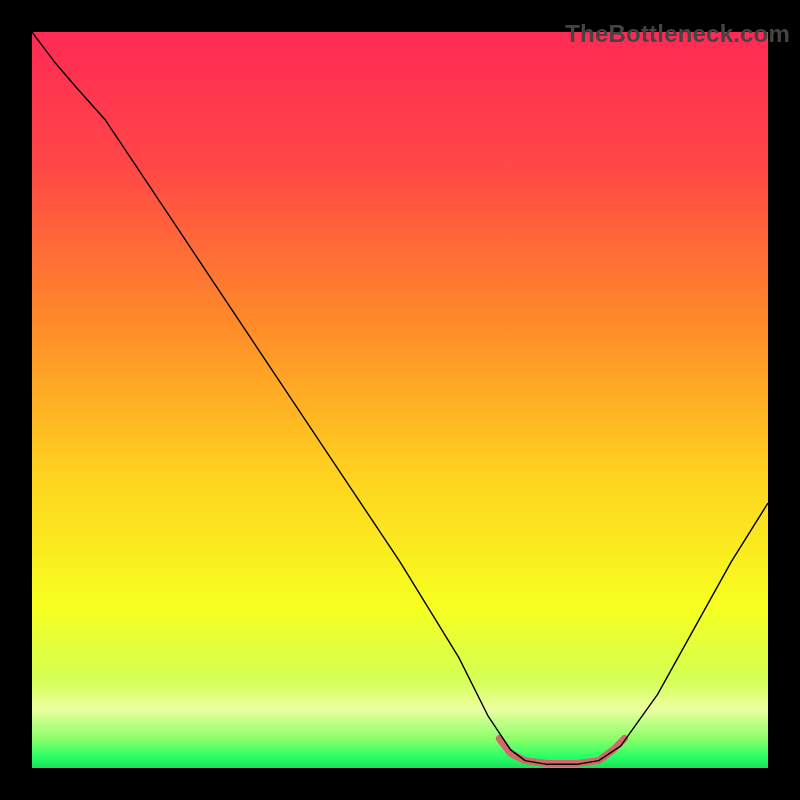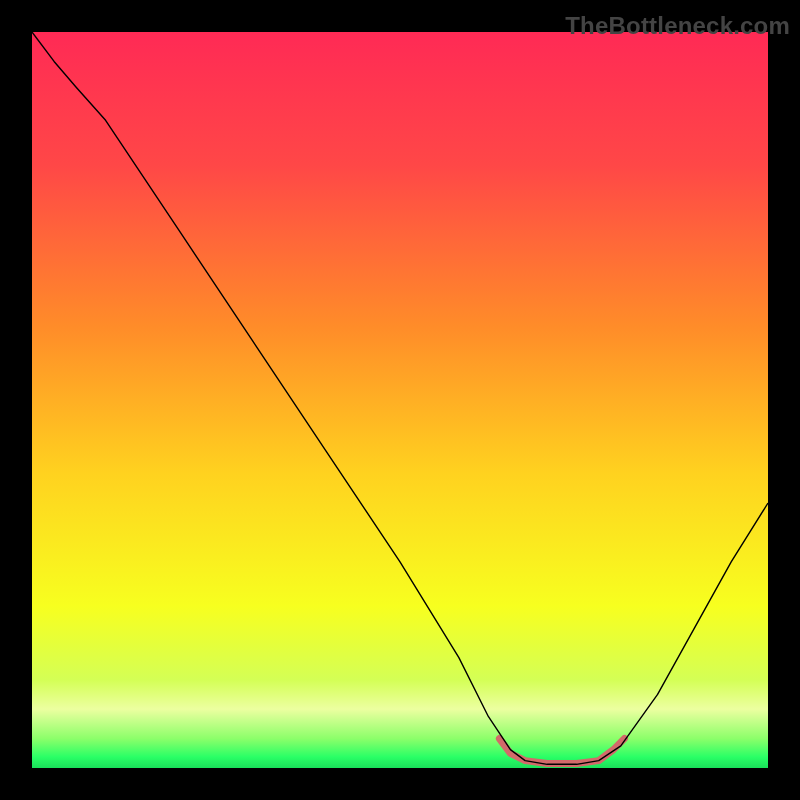--- a/index.html
+++ b/index.html
@@ -11,21 +11,21 @@
     font-family: Arial, Helvetica, sans-serif;
   }
   .container {
     position: relative;
     width: 800px;
     height: 800px;
     background: #000;
   }
   .watermark {
     position: absolute;
-    top: 12px;
+    top: 20px;
     right: 10px;
     color: #444;
     font-size: 24px;
     font-weight: 600;
     z-index: 10;
     letter-spacing: 0.2px;
   }
   .plot {
     position: absolute;
     left: 32px;

